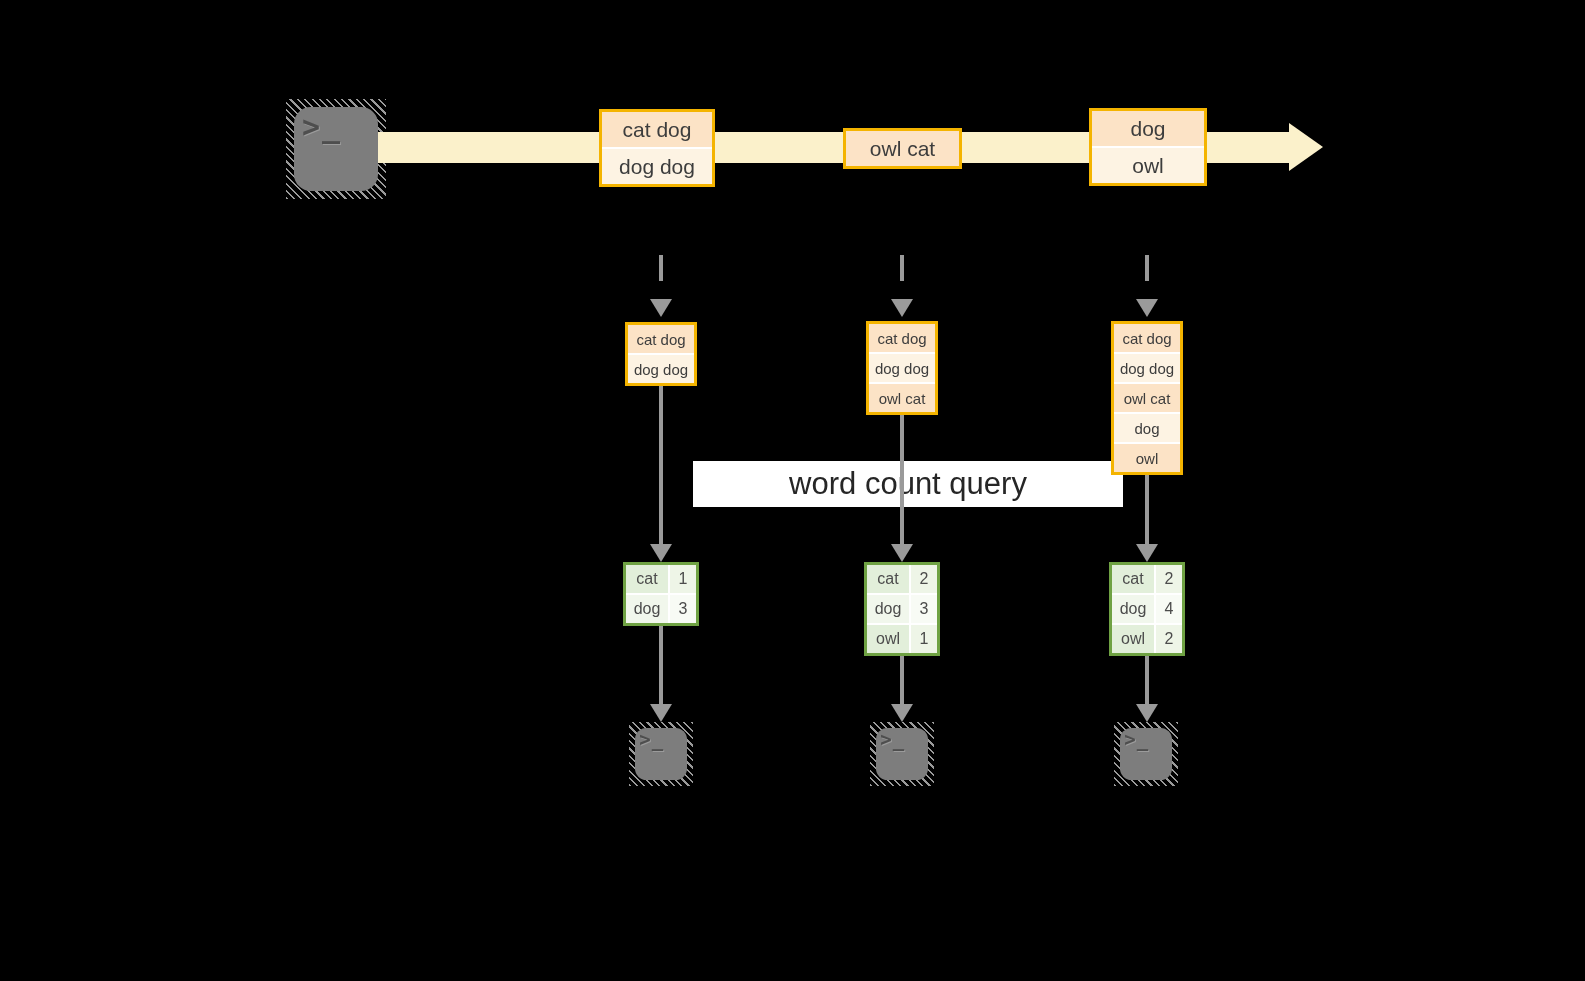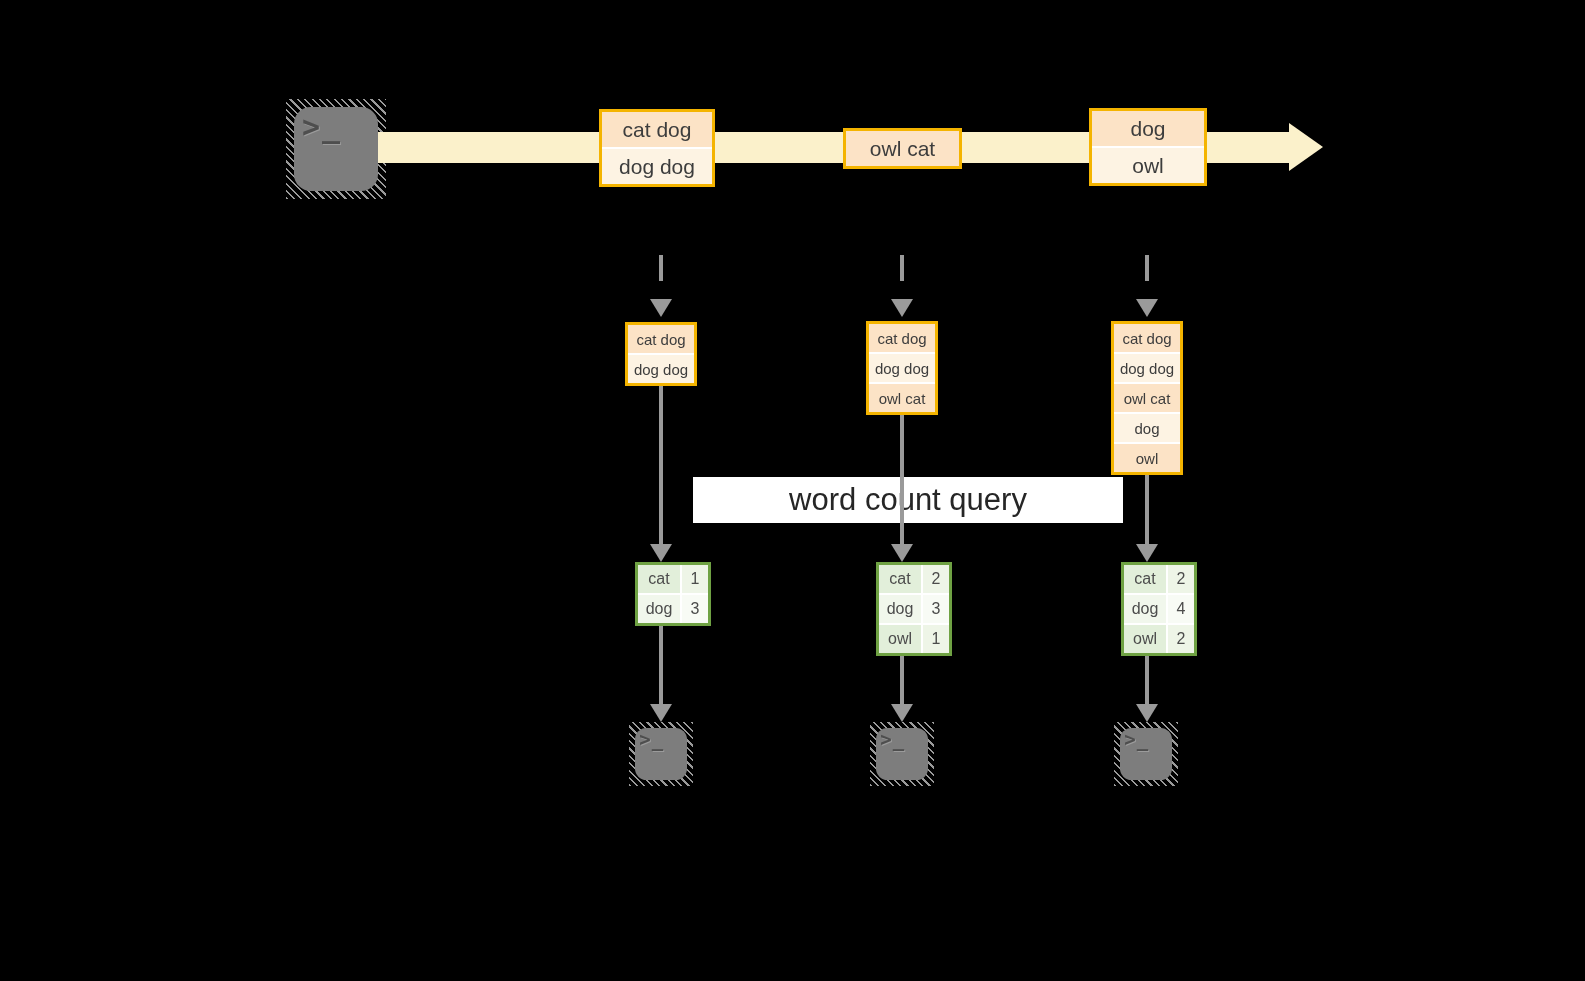--- a/index.html
+++ b/index.html
@@ -39,25 +39,25 @@
 
   
   .vline{position:absolute;width:4px;background:#9a9a9a;z-index:3;}
   .vdash{position:absolute;width:4px;z-index:3;
          background:repeating-linear-gradient(to bottom,#9a9a9a 0 26px,rgba(0,0,0,0) 26px 42px);}
   .ahead{position:absolute;width:0;height:0;z-index:3;
          border-left:11px solid transparent;border-right:11px solid transparent;border-top:18px solid #9a9a9a;}
 
   
   .query{position:absolute;left:693px;top:461px;width:430px;height:46px;background:#ffffff;z-index:2;
-         display:flex;align-items:center;justify-content:center;font-size:31px;color:#262626;margin-top:16px;}
+         display:flex;align-items:center;justify-content:center;font-size:31px;color:#262626;}
 
   
   .result{position:absolute;background:#fff;border:3px solid #6FA243;display:grid;grid-auto-rows:28px;gap:2px;z-index:4;
-          font-size:16px;color:#4c4c4c;margin-left:12px;}
+          font-size:16px;color:#4c4c4c;}
   .g-row{display:grid;grid-template-columns:1fr 26px;gap:2px;}
   .g-row div{display:flex;align-items:center;justify-content:center;}
   .g-row:nth-child(odd) .g-word{background:#E2EFDA;}
   .g-row:nth-child(odd) .g-count{background:#EEF5E7;}
   .g-row:nth-child(even) .g-word{background:#F1F7EC;}
   .g-row:nth-child(even) .g-count{background:#F8FBF5;}
   .result.rA{left:623px;top:562px;width:70px;}
   .result.rB{left:864px;top:562px;width:70px;}
   .result.rC{left:1109px;top:562px;width:70px;}
 </style>

